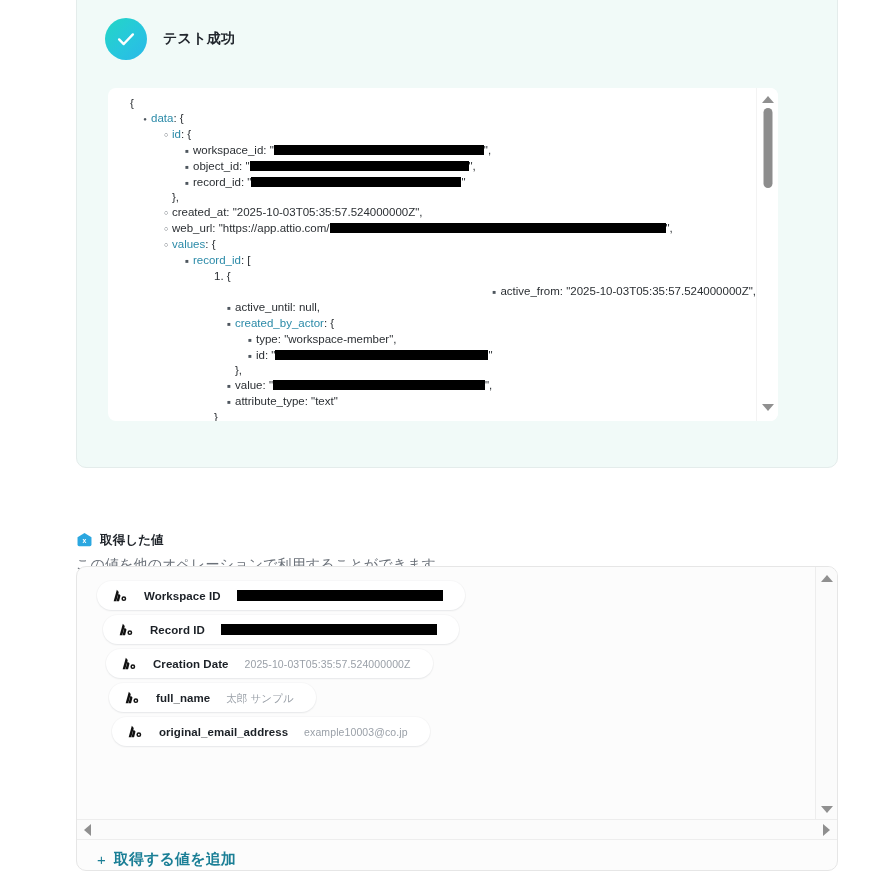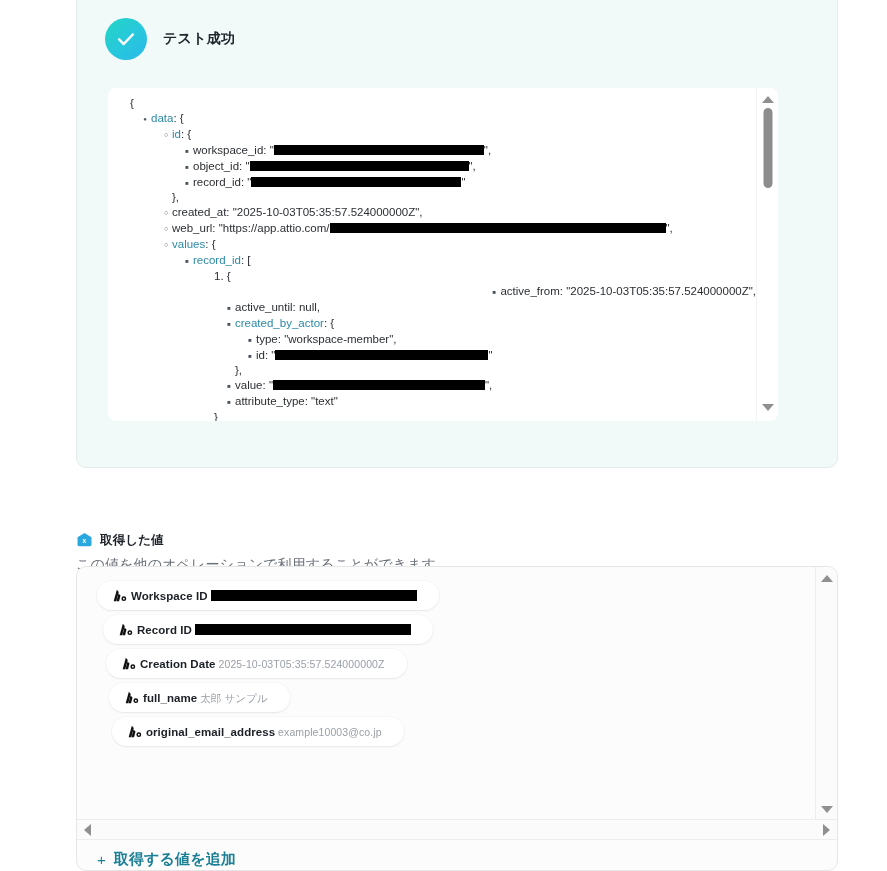--- a/index.html
+++ b/index.html
@@ -192,21 +192,21 @@
     left: 0; top: 0;
     right: 22px;
     height: 252px;
     padding: 14px 0 0 20px;
     box-sizing: border-box;
     overflow: hidden;
   }
   .chip {
     display: inline-flex;
     align-items: center;
-    gap: 3px;
+    gap: 16px;
     background: #ffffff;
     border-radius: 999px;
     padding: 8px 22px 8px 16px;
     margin-bottom: 5px;
     box-shadow: 0 1px 2px rgba(16,24,40,.07), 0 0 0 1px rgba(16,24,40,.02);
     white-space: nowrap;
   }
   .chip-row { display: block; line-height: 0; }
   .chip-icon { width: 15px; height: 13px; flex: none; display:block; }
   .chip-label {

